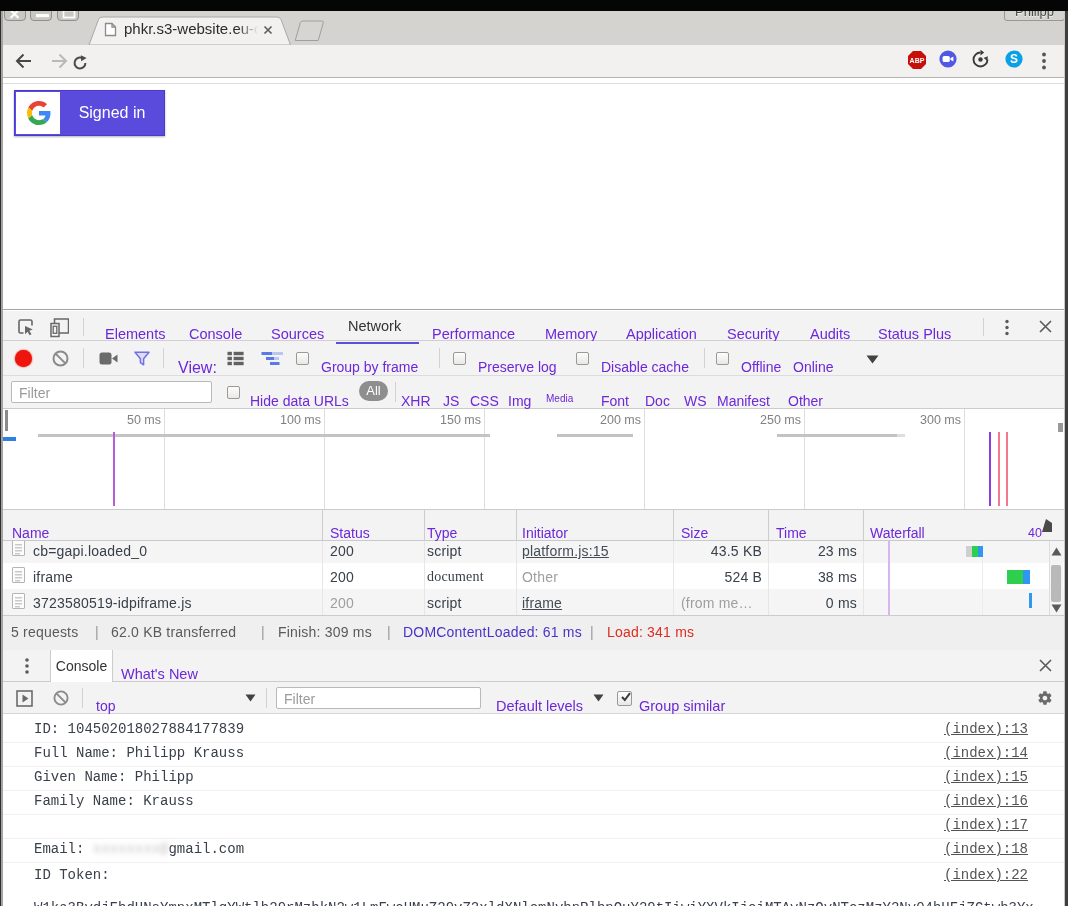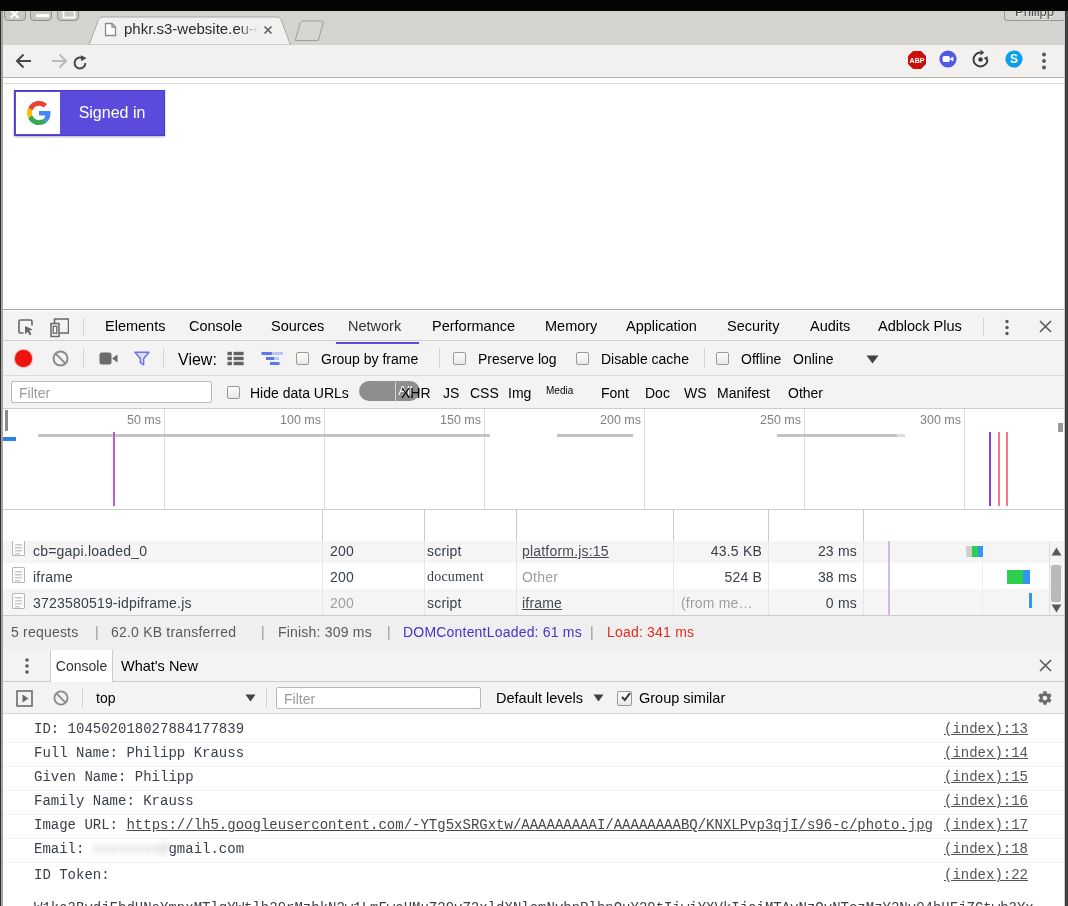--- a/index.html
+++ b/index.html
@@ -21,21 +21,21 @@
 #urltext{left:28px;top:3px;font-size:14.2px;color:#1e1e1e;letter-spacing:0.1px;}
 
 #pageline{left:3px;top:83px;width:1061px;height:1px;background:#dedddb;}
 
 #lb1{left:0;top:11px;width:1px;height:895px;background:#2e2e2e;z-index:60;}
 #lb2{left:1px;top:11px;width:2px;height:895px;background:#a5a4a1;z-index:60;}
 #rb1{left:1064px;top:11px;width:1px;height:895px;background:#c9c8c6;z-index:60;}
 #rb2{left:1065px;top:11px;width:3px;height:895px;background:#3f3f3f;z-index:60;}
 
 .dtbar{background:#f3f3f3;box-sizing:border-box;}
-.dtlabel{font-size:13.5px;color:#000000;}
+.dtlabel{font-size:13.5px;color:#6d28d9;margin-top:8px;}
 .vsep{position:absolute;width:1px;background:#d2d2d2;}
 .gtkbox{position:absolute;width:13px;height:13px;border:1px solid #9b9995;border-radius:2px;
   background:linear-gradient(#fdfdfd,#e9e8e6);box-sizing:border-box;}
 .colsep{position:absolute;width:1px;background:#ccc;}
 .rowsep{position:absolute;left:3px;width:1061px;height:1px;background:#f0f0f0;}
 .ncell{font-size:14px;color:#39404a;white-space:nowrap;letter-spacing:0.2px;}
 .doci{width:13px;height:16px;background:#fdfdfd;border:1px solid #b5b5b5;border-radius:1px;box-sizing:border-box;
   background-image:linear-gradient(#c9c9c9,#c9c9c9),linear-gradient(#c9c9c9,#c9c9c9),linear-gradient(#c9c9c9,#c9c9c9),linear-gradient(#c9c9c9,#c9c9c9);
   background-size:7px 1.5px,7px 1.5px,7px 1.5px,5px 1.5px;background-position:2px 3px,2px 6px,2px 9px,2px 12px;background-repeat:no-repeat;}
 .cmsg{position:absolute;left:34px;font-size:14px;color:#39404a;font-family:"Liberation Mono",monospace;white-space:pre;}
@@ -152,21 +152,21 @@
   <div class="abs dtlabel" style="left:105px;top:6.5px;font-size:14.5px;">Elements</div>
   <div class="abs dtlabel" style="left:189px;top:6.5px;font-size:14.5px;">Console</div>
   <div class="abs dtlabel" style="left:271px;top:6.5px;font-size:14.5px;">Sources</div>
   <div class="abs" style="left:348px;top:6.5px;font-size:14.5px;color:#323232;">Network</div>
   <div class="abs" style="left:336px;top:30.5px;width:83px;height:2.5px;background:#5a4fd8;z-index:5;"></div>
   <div class="abs dtlabel" style="left:432px;top:6.5px;font-size:14.5px;">Performance</div>
   <div class="abs dtlabel" style="left:545px;top:6.5px;font-size:14.5px;">Memory</div>
   <div class="abs dtlabel" style="left:626px;top:6.5px;font-size:14.5px;">Application</div>
   <div class="abs dtlabel" style="left:727px;top:6.5px;font-size:14.5px;">Security</div>
   <div class="abs dtlabel" style="left:810px;top:6.5px;font-size:14.5px;">Audits</div>
-  <div class="abs dtlabel" style="left:878px;top:6.5px;font-size:14.5px;">Adblock Plus</div>
+  <div class="abs dtlabel" style="left:878px;top:6.5px;font-size:14.5px;">Status Plus</div>
   <div class="vsep" style="left:983px;top:7px;height:18px;"></div>
   <svg class="abs" style="left:1003px;top:8px;" width="8" height="17" viewBox="0 0 8 17">
     <circle cx="4" cy="2.5" r="1.7" fill="#5a5a5a"></circle>
         <circle cx="4" cy="8.5" r="1.7" fill="#5a5a5a"></circle>
         <circle cx="4" cy="14.5" r="1.7" fill="#5a5a5a"></circle>
   </svg>
   <svg class="abs" style="left:1038px;top:8px;" width="15" height="15" viewBox="0 0 15 15">
     <path d="M2 2 L13 13 M13 2 L2 13" stroke="#5a5a5a" stroke-width="1.6"></path>
   </svg>
  </div>
@@ -217,21 +217,21 @@
     <path d="M0.5 0.5 L12.5 0.5 L6.5 8.5 Z" fill="#424242"></path>
   </svg>
  </div>
 
  <div class="abs dtbar" style="left:0;top:66px;width:1068px;height:33px;border-bottom:1px solid #cccccc;">
   <div class="abs" style="left:11px;top:5px;width:201px;height:22px;background:#fff;border:1px solid #b9b9b9;border-radius:2px;box-sizing:border-box;">
     <div class="abs" style="left:7px;top:3px;font-size:14px;color:#9a9a9a;">Filter</div>
   </div>
   <div class="gtkbox" style="left:227px;top:9.5px;"></div>
   <div class="abs dtlabel" style="left:250px;top:9px;font-size:14px;">Hide data URLs</div>
-  <div class="abs" style="left:359px;top:5px;width:29px;height:20px;background:#8e8e8e;border-radius:10px;color:#fff;font-size:13px;text-align:center;line-height:20px;padding-left:32px;">All</div>
+  <div class="abs" style="left:359px;top:5px;width:29px;height:20px;background:#8e8e8e;border-radius:10px;color:#fff;font-size:13px;text-align:center;line-height:20px;">All</div>
   <div class="vsep" style="left:395px;top:6px;height:20px;"></div>
   <div class="abs dtlabel" style="left:401px;top:9px;font-size:14px;">XHR</div>
   <div class="abs dtlabel" style="left:443px;top:9px;font-size:14px;">JS</div>
   <div class="abs dtlabel" style="left:470px;top:9px;font-size:14px;">CSS</div>
   <div class="abs dtlabel" style="left:508px;top:9px;font-size:14px;">Img</div>
   <div class="abs dtlabel" style="left:546px;top:9px;font-size:10px;">Media</div>
   <div class="abs dtlabel" style="left:601px;top:9px;font-size:14px;">Font</div>
   <div class="abs dtlabel" style="left:645px;top:9px;font-size:14px;">Doc</div>
   <div class="abs dtlabel" style="left:684px;top:9px;font-size:14px;">WS</div>
   <div class="abs dtlabel" style="left:717px;top:9px;font-size:14px;">Manifest</div>
@@ -262,20 +262,33 @@
   <div class="abs" style="left:3px;top:28px;width:13px;height:4px;background:#2f7fe8;"></div>
 
   <div class="abs" style="left:112.5px;top:23px;width:2px;height:74px;background:#b95cd9;"></div>
   <div class="abs" style="left:989px;top:23px;width:2px;height:74px;background:#8a3ee2;"></div>
   <div class="abs" style="left:998px;top:23px;width:1.5px;height:74px;background:#f2778f;"></div>
   <div class="abs" style="left:1006px;top:23px;width:1.5px;height:74px;background:#f2778f;"></div>
  </div>
 
  <div class="abs" id="reqtable" style="left:0;top:200px;width:1068px;height:106px;">
 
+  <div class="abs dtbar" style="left:0;top:0;width:1068px;height:31px;border-bottom:1px solid #c9c9c9;">
+    <div class="abs dtlabel" style="left:12px;top:7px;font-size:14px;">Name</div>
+    <div class="abs dtlabel" style="left:330px;top:7px;font-size:14px;">Status</div>
+    <div class="abs dtlabel" style="left:427px;top:7px;font-size:14px;">Type</div>
+    <div class="abs dtlabel" style="left:522px;top:7px;font-size:14px;">Initiator</div>
+    <div class="abs dtlabel" style="left:681px;top:7px;font-size:14px;">Size</div>
+    <div class="abs dtlabel" style="left:776px;top:7px;font-size:14px;">Time</div>
+    <div class="abs dtlabel" style="left:870px;top:7px;font-size:14px;">Waterfall</div>
+    <div class="abs dtlabel" style="left:1028px;top:8px;font-size:12.5px;">40</div>
+    <svg class="abs" style="left:1042px;top:9px;" width="10" height="13" viewBox="0 0 10 13">
+      <path d="M0 13 L4 0 L10 4 L10 13 Z" fill="#4a4a4a"></path>
+    </svg>
+  </div>
 
   <div class="colsep" style="left:322px;top:0;height:105px;"></div>
   <div class="colsep" style="left:424px;top:0;height:105px;"></div>
   <div class="colsep" style="left:516px;top:0;height:105px;"></div>
   <div class="colsep" style="left:673px;top:0;height:105px;"></div>
   <div class="colsep" style="left:768px;top:0;height:105px;"></div>
   <div class="colsep" style="left:863px;top:0;height:105px;"></div>
 
   <div class="abs" style="left:0;top:31px;width:1068px;height:74px;overflow:hidden;">
     <div class="abs nrow" style="left:0;top:0;width:1068px;height:22px;background:#f5f5f5;"></div>
@@ -401,21 +414,20 @@
     <div class="rowsep" style="top:123.5px;"></div>
     <div class="rowsep" style="top:147.5px;"></div>
     <div class="cmsg" style="top:7px;">ID: 104502018027884177839</div>
     <div class="clink" style="top:7px;left:944px;">(index):13</div>
     <div class="cmsg" style="top:31px;">Full Name: Philipp Krauss</div>
     <div class="clink" style="top:31px;left:944px;">(index):14</div>
     <div class="cmsg" style="top:55px;">Given Name: Philipp</div>
     <div class="clink" style="top:55px;left:944px;">(index):15</div>
     <div class="cmsg" style="top:79px;">Family Name: Krauss</div>
     <div class="clink" style="top:79px;left:944px;">(index):16</div>
-    <div class="cmsg" style="top:103px;">Image URL: <span style="text-decoration:underline;color:#474747;">https://lh5.googleusercontent.com/-YTg5xSRGxtw/AAAAAAAAAI/AAAAAAAABQ/KNXLPvp3qjI/s96-c/photo.jpg</span></div>
     <div class="clink" style="top:103px;left:944px;">(index):17</div>
     <div class="cmsg" style="top:127px;">Email: <span style="color:#c4c4c4;filter:blur(2.5px);">xxxxxxxx@</span>gmail.com</div>
     <div class="clink" style="top:127px;left:944px;">(index):18</div>
     <div class="cmsg" style="top:153px;">ID Token:</div>
     <div class="clink" style="top:153px;left:944px;">(index):22</div>
     <div class="cmsg" style="top:186px;">W1ka3BydjFhdHNsYmpxMTlqYWtlb29rMzhkN2w1LmFwcHMuZ29vZ2xldXNlcmNvbnRlbnQuY29tIiwiYXVkIjoiMTAyNzQyNTczMzY2Ny04bHFjZGtwb3Yx</div>
   </div>
  </div>
 </div>
 

